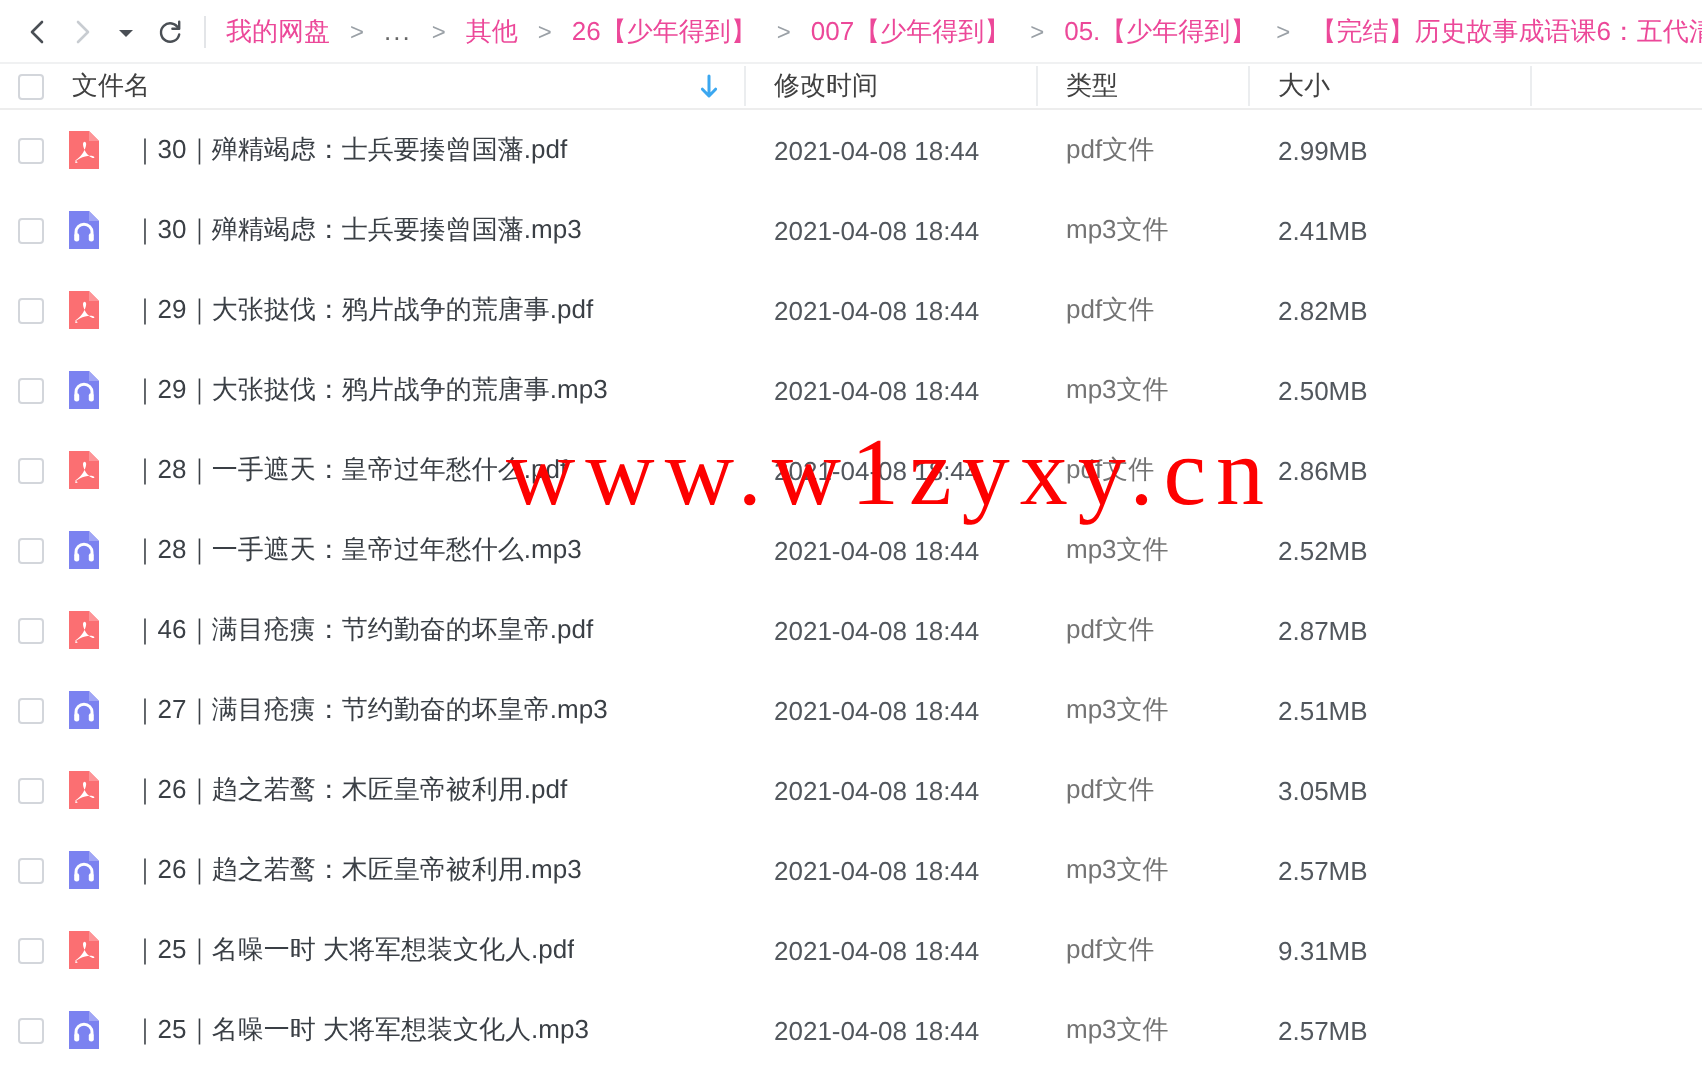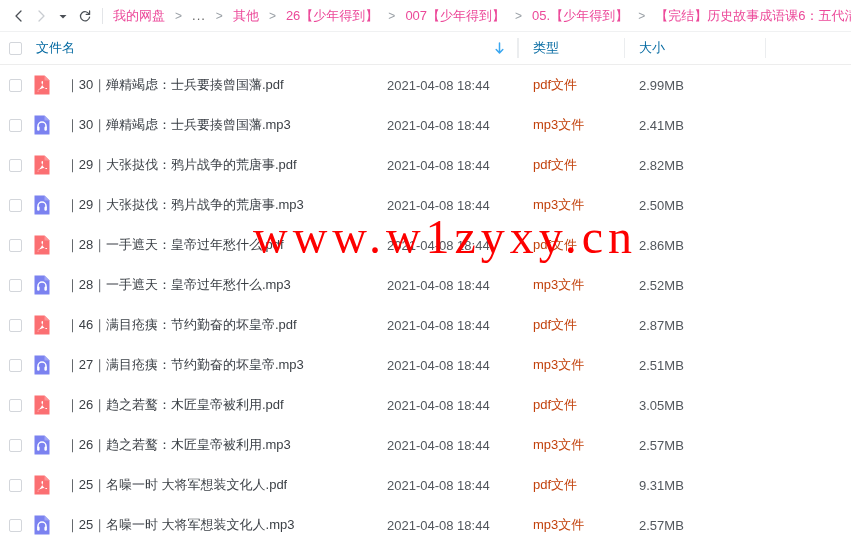--- a/index.html
+++ b/index.html
@@ -39,25 +39,25 @@
     font-family: "Liberation Sans","DejaVu Sans",sans-serif;
   }
   .crumb.ellipsis { color:#666; letter-spacing:1px; }
   .crumb-sep {
     color: #9aa0a6; font-size: 12px; margin: 0 8px; user-select:none;
   }
 
   
   .thead {
     display: flex; align-items: center;
-    height: 34px;
+    height: 24px;
     border-top: 1px solid #f0f1f2;
     border-bottom: 1px solid #ededed;
     background: #fff;
-    font-size: 13px; color: #0369a1;
+    font-size: 13px; color: #404040;
   }
   .cell-check { width: 30px; flex: 0 0 30px; display:flex; align-items:center; justify-content:center; }
   .chk {
     width: 13px; height: 13px; border: 1px solid #d3d6db; border-radius: 2px;
     background: #fff; display:block;
   }
   .thead .col-name  { flex: 1 1 auto; display:flex; align-items:center; padding-left: 6px; }
   .thead .col-time  { width: 145px; flex: 0 0 145px; padding-left: 14px; }
   .thead .col-type  { width: 105px; flex: 0 0 105px; padding-left: 14px; }
   .thead .col-size  { width: 140px; flex: 0 0 140px; padding-left: 14px; }
@@ -67,21 +67,21 @@
 
   
   .tbody { background:#fff; }
   .row {
     display: flex; align-items: center;
     height: 40px;
     font-size: 13px; color: #3a3f45;
   }
   .row .col-name { flex: 1 1 auto; display:flex; align-items:center; min-width:0; }
   .row .col-time { width: 145px; flex: 0 0 145px; padding-left:14px; color:#52575d; }
-  .row .col-type { width: 105px; flex: 0 0 105px; padding-left:14px; color:#c2410c; }
+  .row .col-type { width: 105px; flex: 0 0 105px; padding-left:14px; color:#737373; }
   .row .col-size { width: 140px; flex: 0 0 140px; padding-left:14px; color:#52575d; }
   .row .col-tail { width: 85px;  flex: 0 0 85px; }
 
   .ficon { width: 24px; height: 24px; flex:0 0 24px; margin-right: 12px; position:relative; }
   .fname {
     white-space: nowrap; overflow: hidden; text-overflow: ellipsis;
     color: #3a3f45; cursor: pointer;
   }
 
   
@@ -154,20 +154,21 @@
     </div>
     <div class="col-name">
       <span>文件名</span>
       <span class="sort-arrow">
         <svg width="11" height="13" viewBox="0 0 11 13">
             <path d="M5.5 1 L5.5 10.5 M2.2 7.6 L5.5 11 L8.8 7.6" fill="none" stroke="#3ba7f0" stroke-width="1.5" stroke-linecap="round" stroke-linejoin="round"></path>
           </svg>
       </span>
     </div>
     <div class="vdiv"></div>
+    <div class="col-time">修改时间</div>
     <div class="vdiv"></div>
     <div class="col-type">类型</div>
     <div class="vdiv"></div>
     <div class="col-size">大小</div>
     <div class="vdiv"></div>
     <div class="col-tail"></div>
   </div>
 
   <div class="tbody" id="rows">
       <div class="row">

